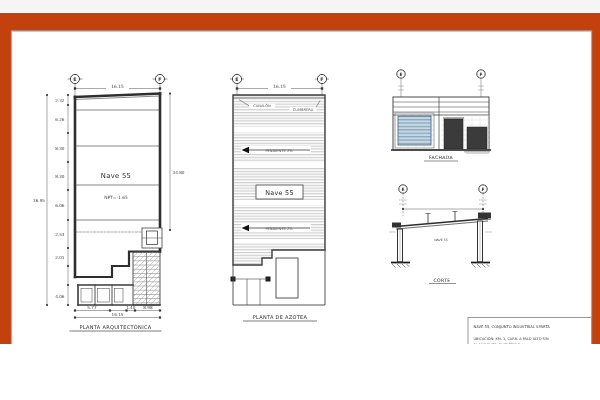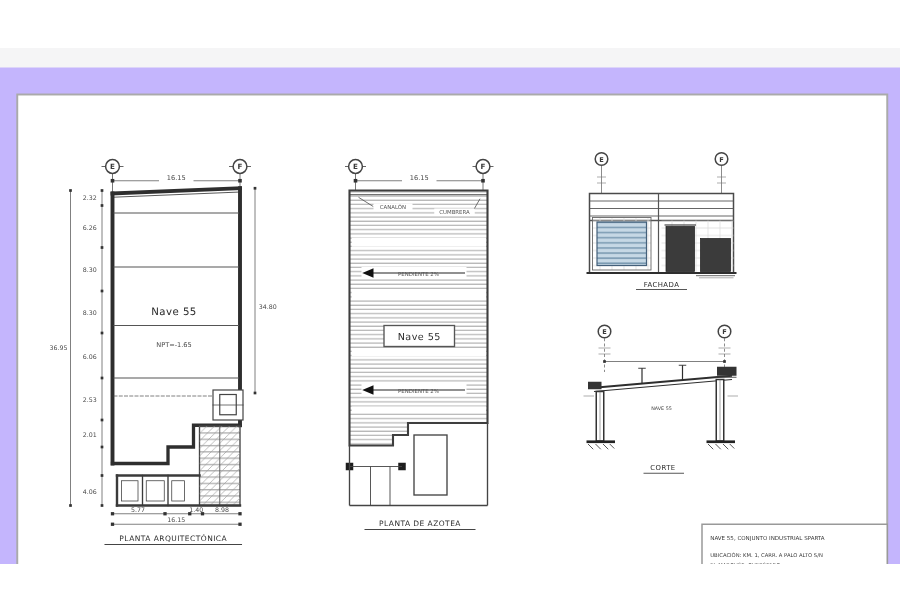--- a/index.html
+++ b/index.html
@@ -1,17 +1,17 @@
 <!DOCTYPE html>
 <html><head>
 <meta charset="utf-8">
 <style>
   html,body{margin:0;padding:0;background:#ffffff;}
-  .canvas{position:relative;width:600px;height:344px;background:#c4b5fd;overflow:hidden;
-          font-family:"DejaVu Sans",sans-serif;margin-top:32px;}
+  .canvas{position:relative;width:600px;height:344px;background:#c2410c;overflow:hidden;
+          font-family:"DejaVu Sans",sans-serif;}
   svg{display:block;}
   text{font-family:"DejaVu Sans",sans-serif;fill:#3a3a3a;}
   .t-title{fill:#2b2b2b;letter-spacing:.3px;}
   .t-dim{fill:#4a4a4a;}
   .t-tiny{fill:#555;}
 </style>
 </head>
 <body>
 
 <div class="canvas">

